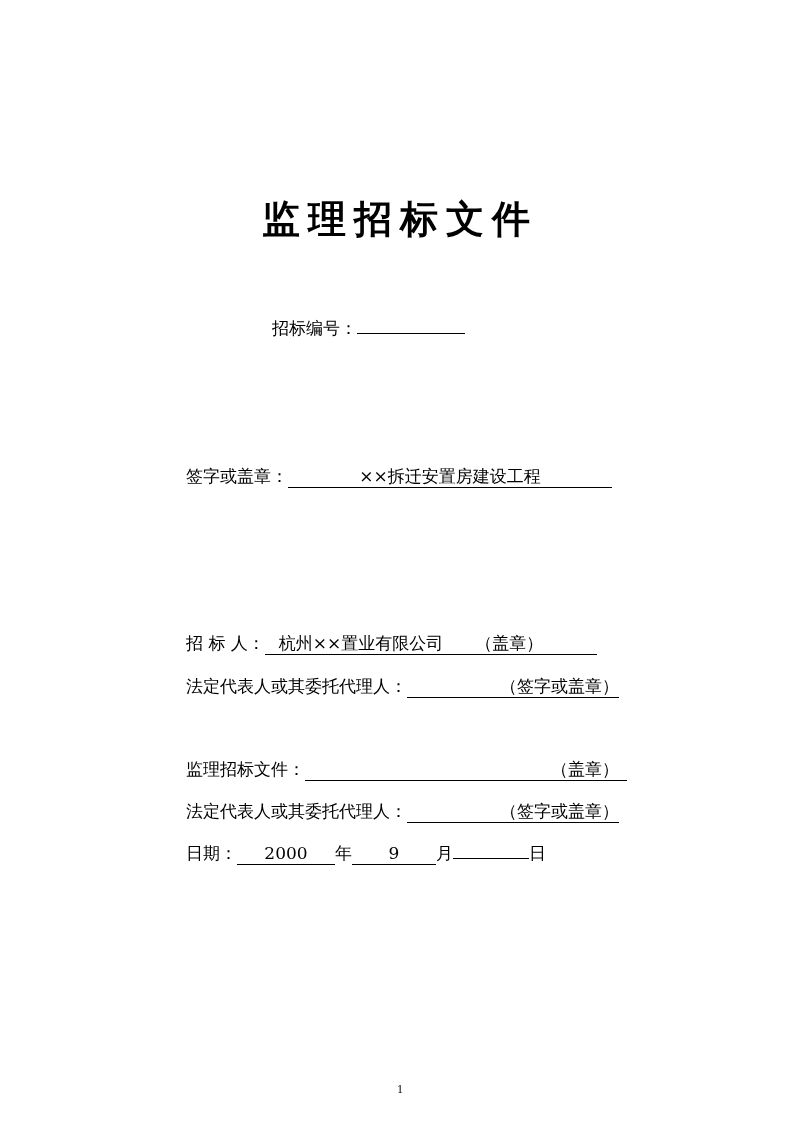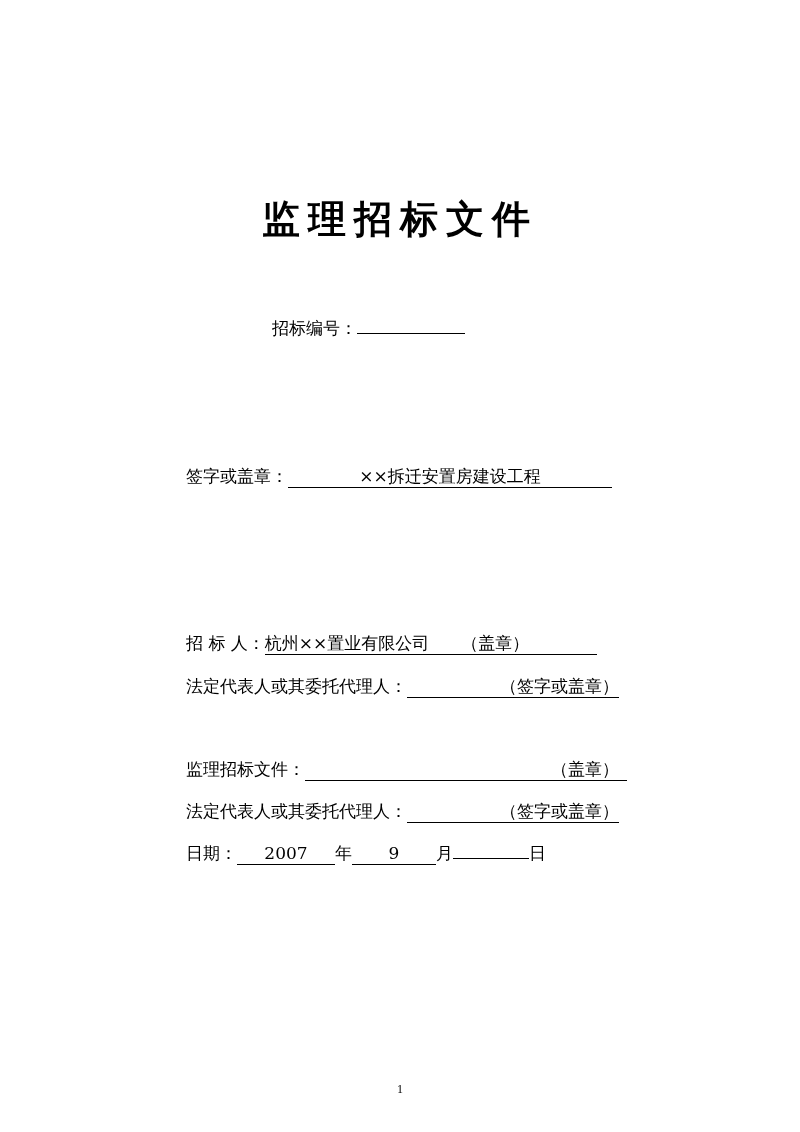--- a/index.html
+++ b/index.html
@@ -26,32 +26,32 @@
 
 <div class="abs line" style="left:272px; top:316px;">
   <span>招标编号：</span><span class="ul" style="width:108px;"></span>
 </div>
 
 <div class="abs line" style="left:186px; top:464px;">
   <span>签字或盖章：</span><span class="ul" style="width:324px;">××拆迁安置房建设工程</span>
 </div>
 
 <div class="abs line" style="left:186px; top:631px;">
-  <span>招 标 人：</span><span class="ul left" style="width:332px;"><span style="">杭州××置业有限公司</span><span style="margin-left:32px;">（盖章）</span></span>
+  <span>招 标 人：</span><span class="ul left" style="width:332px;"><span style="margin-left:14px;">杭州××置业有限公司</span><span style="margin-left:32px;">（盖章）</span></span>
 </div>
 
 <div class="abs line" style="left:186px; top:674px;">
   <span>法定代表人或其委托代理人：</span><span class="ul" style="width:212px; text-align:right;"><span>（签字或盖章）</span></span>
 </div>
 
 <div class="abs line" style="left:186px; top:757px;">
   <span>监理招标文件：</span><span class="ul" style="width:322px; text-align:right;"><span style="margin-right:8px;">（盖章）</span></span>
 </div>
 
 <div class="abs line" style="left:186px; top:799px;">
   <span>法定代表人或其委托代理人：</span><span class="ul" style="width:212px; text-align:right;"><span>（签字或盖章）</span></span>
 </div>
 
 <div class="abs line" style="left:186px; top:841px;">
-  <span>日期：</span><span class="ul" style="width:98px;">2007</span><span>年</span><span class="ul" style="width:84px;">9</span><span>月</span><span class="ul" style="width:76px;"></span><span>日</span>
+  <span>日期：</span><span class="ul" style="width:98px;">2000</span><span>年</span><span class="ul" style="width:84px;">9</span><span>月</span><span class="ul" style="width:76px;"></span><span>日</span>
 </div>
 
 <div class="abs pagenum">1</div>
 
 </body></html>

